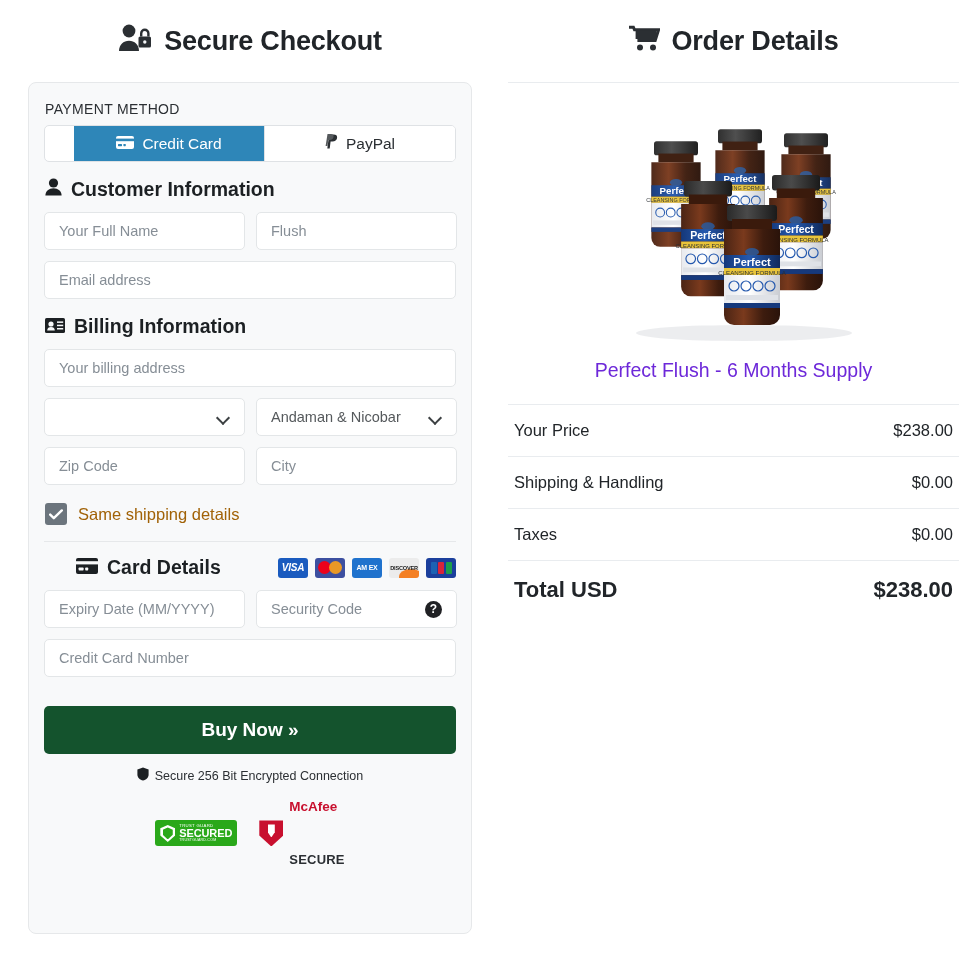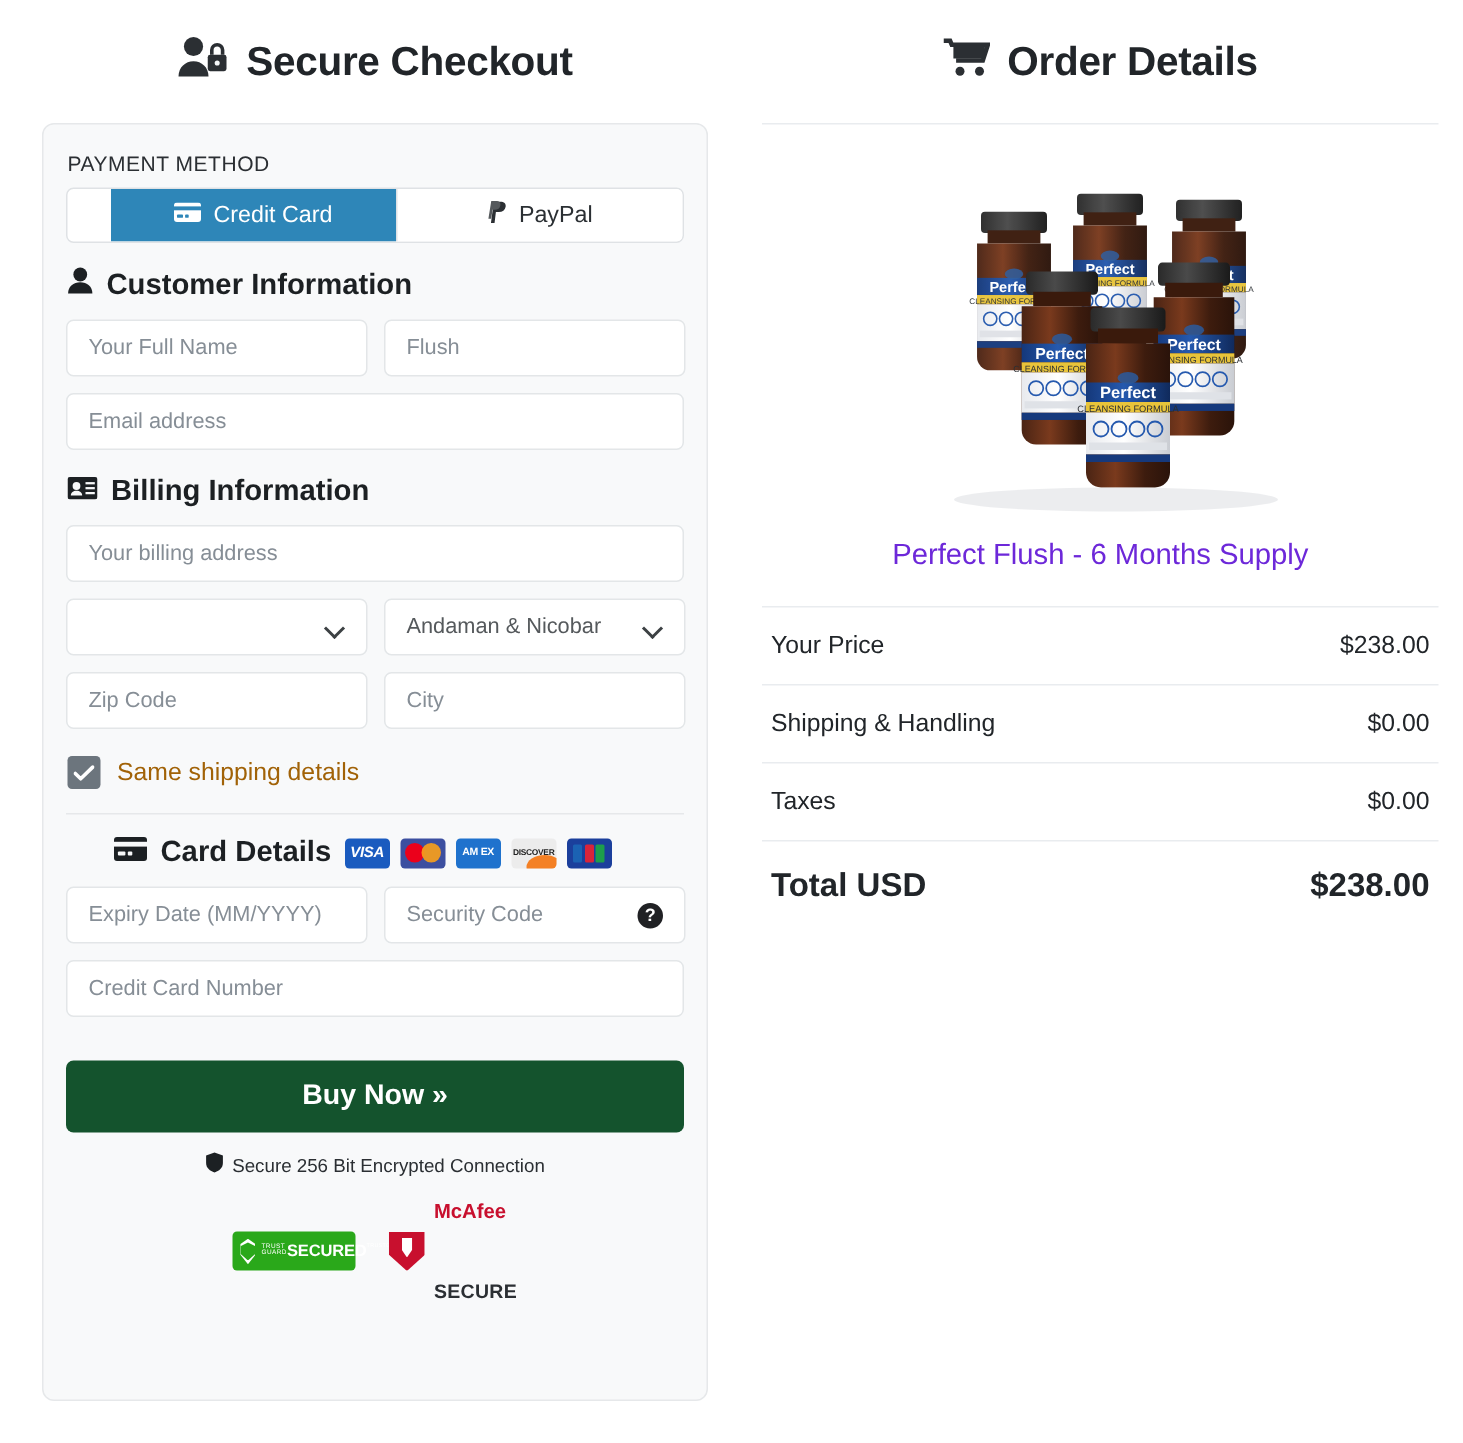--- a/index.html
+++ b/index.html
@@ -53,21 +53,21 @@
   }
   .tab.active { background: #2e86b8; color: #ffffff; margin-left: 29px; }
   .tab + .tab { border-left: 1px solid #dfe2e5; }
 
   
   .grp-head {
     display: flex; align-items: center; gap: 9px;
     font-size: 19.5px; font-weight: bold; color: #1c2023;
     margin: 16px 0 11px 1px;
   }
-  .grp-head.with-cards { justify-content: flex-start; margin-top: 14px; padding-left: 31px; }
+  .grp-head.with-cards { justify-content: space-between; margin-top: 14px; padding-left: 31px; }
   .grp-head .left { display: flex; align-items: center; gap: 9px; }
 
   
   .row { display: flex; gap: 11px; margin-bottom: 11px; }
   .fld {
     height: 38px; width: 100%;
     background: #ffffff;
     border: 1px solid #e3e6e8; border-radius: 5px;
     padding: 0 14px;
     font-family: "Liberation Sans", sans-serif;
@@ -161,21 +161,21 @@
   }
   .tg-shield {
     width: 15px; height: 17px; background: #fff;
     clip-path: polygon(50% 0,100% 20%,100% 62%,50% 100%,0 62%,0 20%);
     display: flex; align-items: center; justify-content: center;
   }
   .tg-shield i {
     width: 10px; height: 12px; background: #2aa81a;
     clip-path: polygon(50% 0,100% 20%,100% 62%,50% 100%,0 62%,0 20%);
   }
-  .tg-txt { display: flex; flex-direction: row; line-height: 1; }
+  .tg-txt { display: flex; flex-direction: column; line-height: 1; }
   .tg-top { font-size: 4.3px; letter-spacing: .3px; }
   .tg-mid { font-size: 11px; font-weight: bold; letter-spacing: -0.1px; }
   .tg-bot { font-size: 3.6px; letter-spacing: .2px; }
   .mc-badge { display: flex; align-items: center; gap: 6px; }
   .mc-shield {
     width: 24px; height: 26px; background: #c8102e;
     clip-path: polygon(0 0,100% 0,100% 58%,50% 100%,0 58%);
     display: flex; align-items: flex-start; justify-content: center;
   }
   .mc-shield i {

